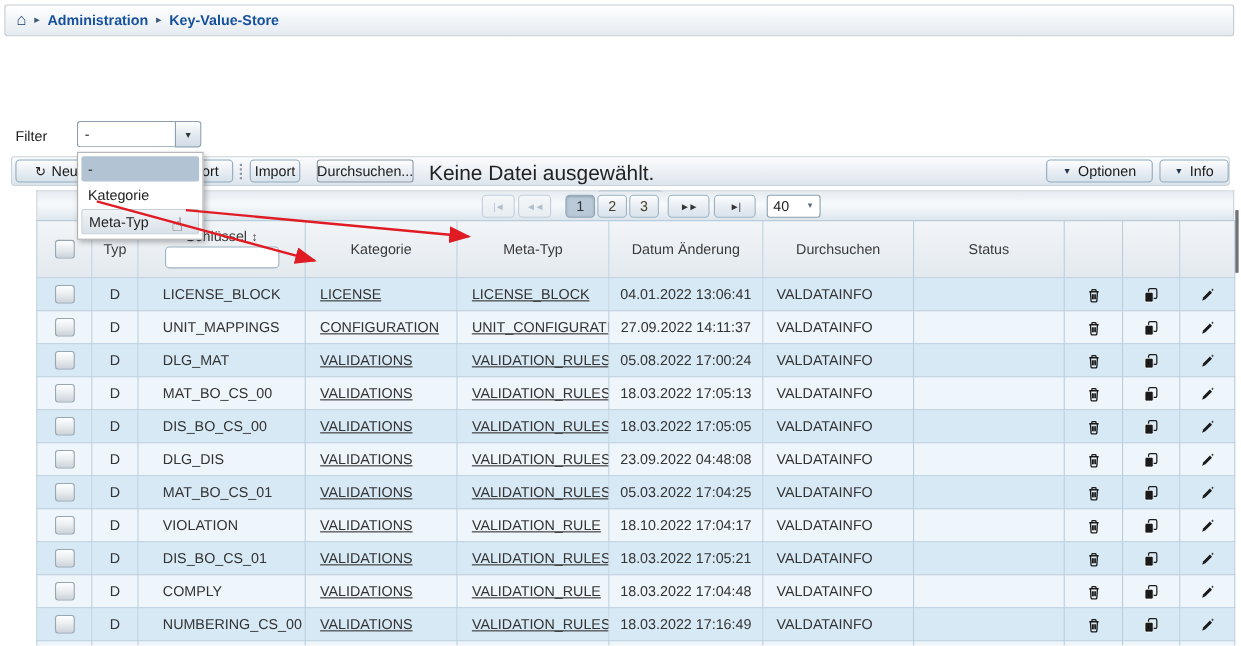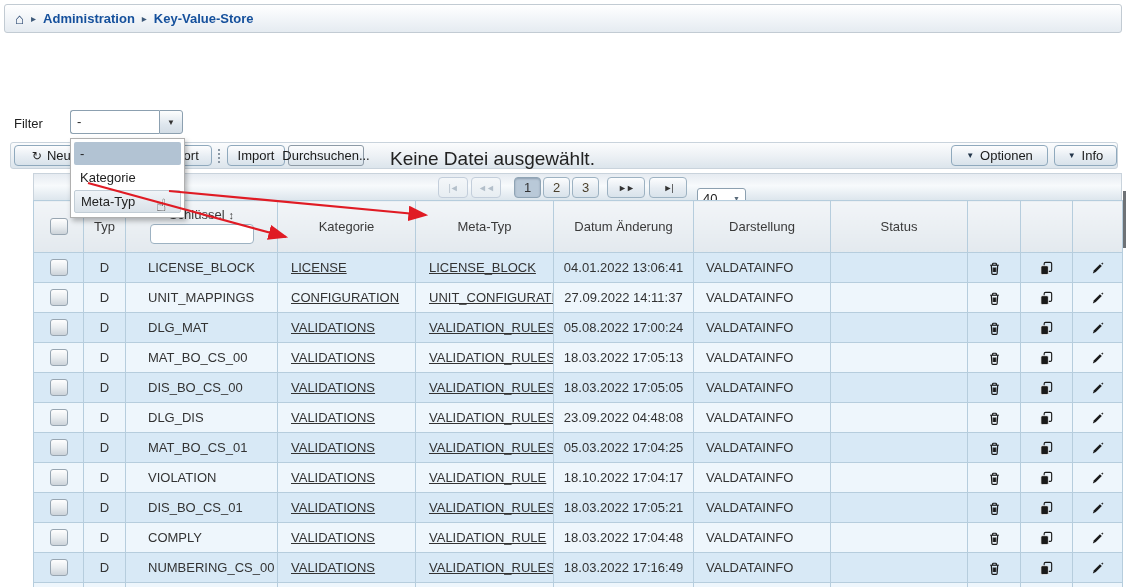--- a/index.html
+++ b/index.html
@@ -45,21 +45,21 @@
     border:1px solid #c9d3dc;border-bottom:none;box-sizing:border-box;
     background:linear-gradient(180deg,#e6ebf1 0%,#f7fafc 45%,#dde6ed 100%);}
   .pg-btn{position:absolute;top:3px;height:21px;border:1px solid #9db2c2;border-radius:4px;
     background:linear-gradient(180deg,#fcfdfe,#e6ecf2 55%,#d9e3eb);
     display:flex;align-items:center;justify-content:center;font-size:9px;color:#333;
     box-sizing:border-box;cursor:pointer;letter-spacing:-1px;}
   .pg-btn.disabled{color:#b3bfca;border-color:#c3cedb;background:linear-gradient(180deg,#f4f7f9,#e7edf2);}
   .pg-page{font-size:13px;letter-spacing:0;color:#4a3f2a;}
   .pg-page.active{background:#b9c9d8;border-color:#8fa4b5;color:#333;
     box-shadow:inset 0 1px 2px rgba(60,80,100,.35);}
-  .pg-select{position:absolute;left:663px;top:14px;width:49px;height:21px;border:1px solid #8ca0b0;
+  .pg-select{position:absolute;left:663px;top:3px;width:49px;height:21px;border:1px solid #8ca0b0;
     border-radius:3px;background:#fff;display:flex;align-items:center;box-sizing:border-box;
     padding:0 5px;cursor:pointer;}
   .pg-select .val{flex:1;color:#222;}
   .pg-select .chev{font-size:7px;color:#5a6b7a;}
 
   
   .grid-wrap{position:absolute;left:33px;top:200px;width:1089px;}
   table.grid{border-collapse:collapse;table-layout:fixed;width:1089px;}
   .grid th,.grid td{border:1px solid #b6cddd;box-sizing:border-box;overflow:hidden;white-space:nowrap;}
   .grid th{height:52px;background:linear-gradient(180deg,#f2f5f8,#e3e9ee);
@@ -120,24 +120,24 @@
 
   <div class="toolbar">
     <div class="tb-btn" style="left:3px;width:110px;">
       <span class="tb-icon">↻</span>
       <span>Neu laden</span>
     </div>
     <div class="tb-btn" style="left:137px;width:64px;">
       <span>Export</span>
     </div>
     <div class="tb-grip"></div>
-    <div class="tb-btn" style="left:216px;width:58px;">
+    <div class="tb-btn" style="left:216px;width:46px;">
       <span>Import</span>
     </div>
-    <div class="tb-btn" style="left:277px;width:76px;border-radius:3px;border-color:#8d9aa6;">
+    <div class="tb-btn" style="left:277px;width:88px;border-radius:3px;border-color:#8d9aa6;">
       <span>Durchsuchen...</span>
     </div>
     <div class="file-text">Keine Datei ausgewählt.</div>
     <div class="tb-btn" style="left:532px;width:60px;margin-top:28px;">
       <span>Löschen</span>
     </div>
     <div class="tb-btn" style="left:940px;width:97px;">
       <span class="dd-caret">▼</span>
       <span>Optionen</span>
     </div>
@@ -188,21 +188,21 @@
             <div class="th-key-inner">
               <div>
                 <span>Schlüssel</span><span class="sort-ico">↕</span>
               </div>
               <input class="key-filter" value="" style="">
             </div>
           </th>
           <th><span>Kategorie</span></th>
           <th><span>Meta-Typ</span></th>
           <th><span>Datum Änderung</span></th>
-          <th><span>Darstellung</span></th>
+          <th><span>Durchsuchen</span></th>
           <th><span>Status</span></th>
           <th></th>
           <th></th>
           <th></th>
         </tr>
       </thead>
       <tbody id="grid-body">
           <tr class="odd">
     <td class="c-sel">
               <div class="cbx"></div>

